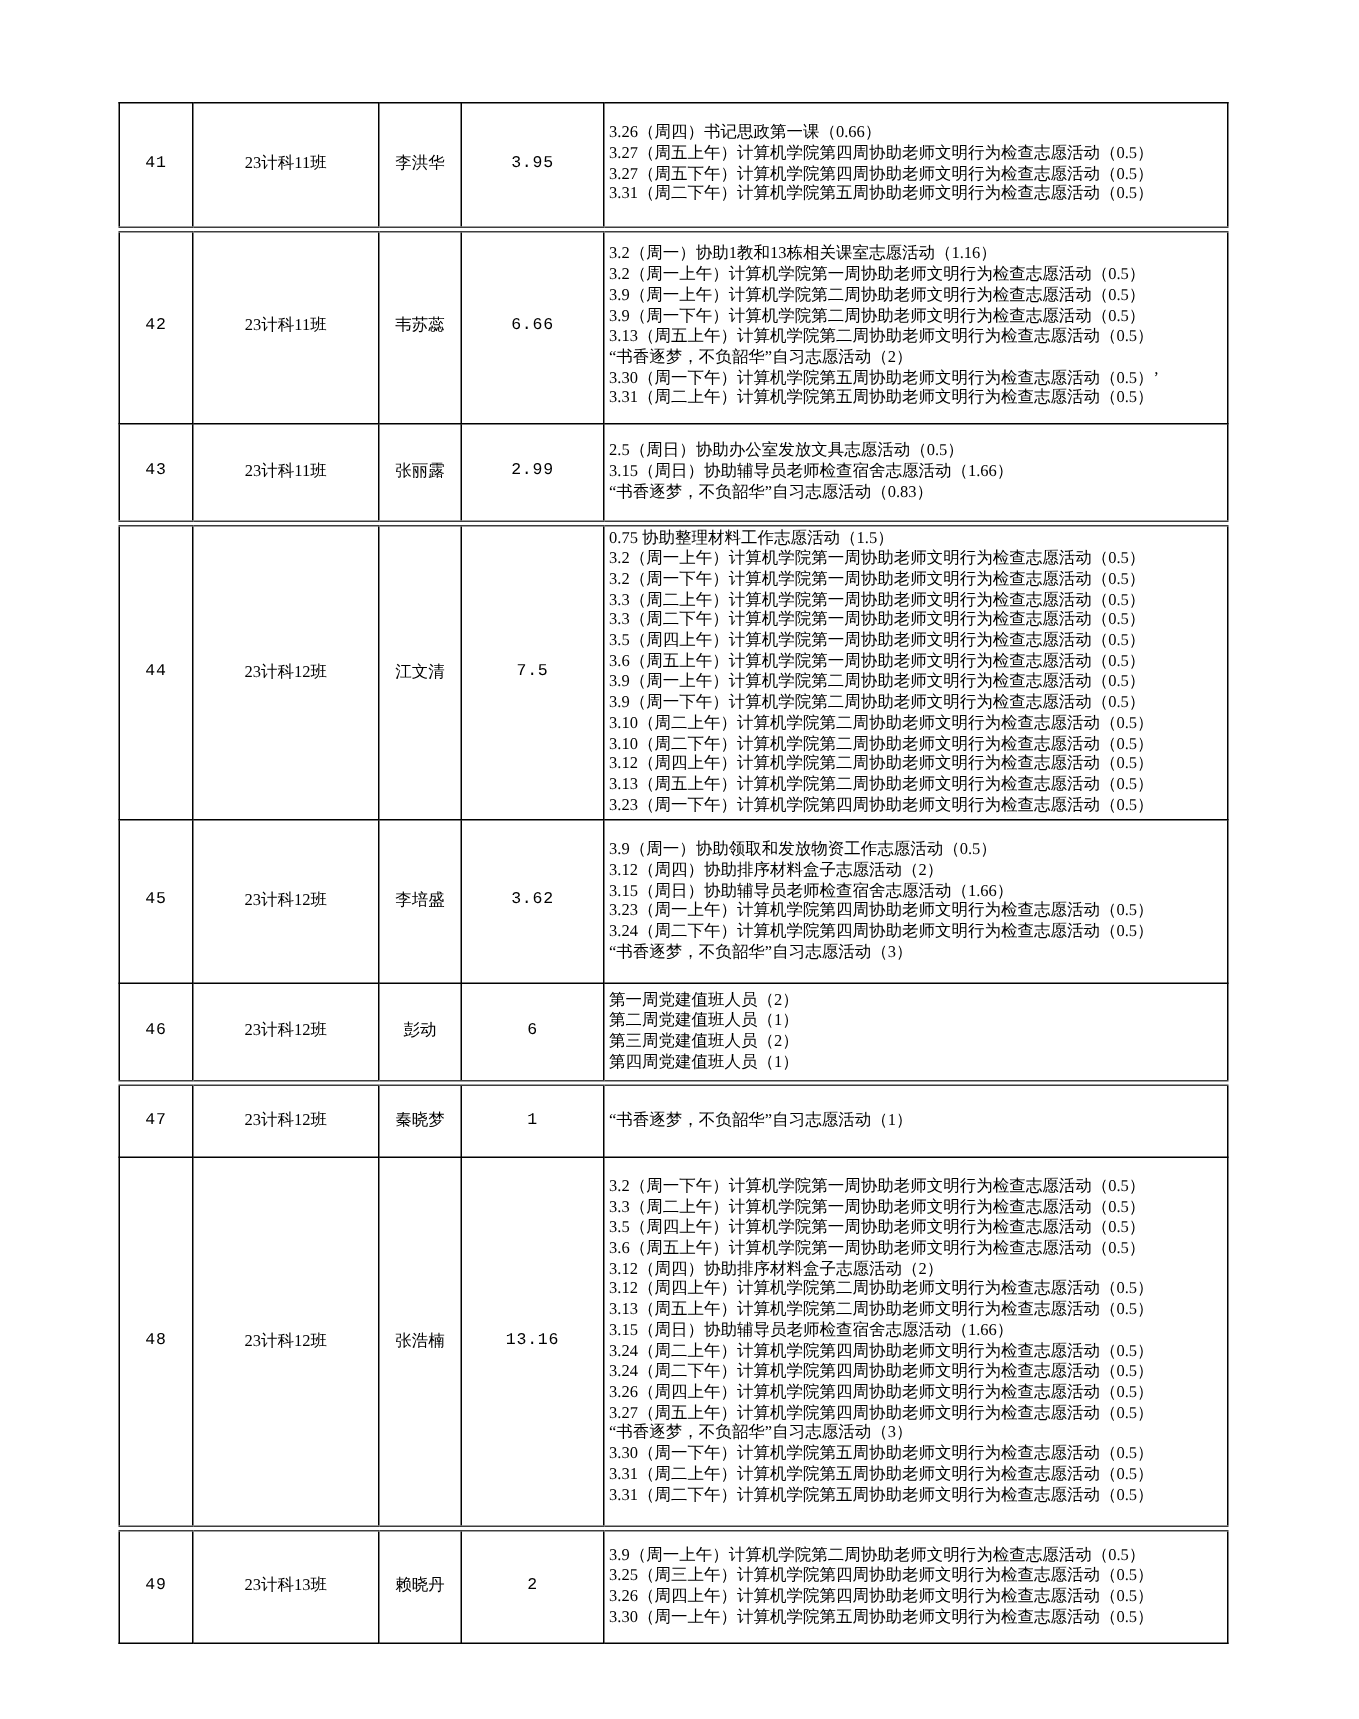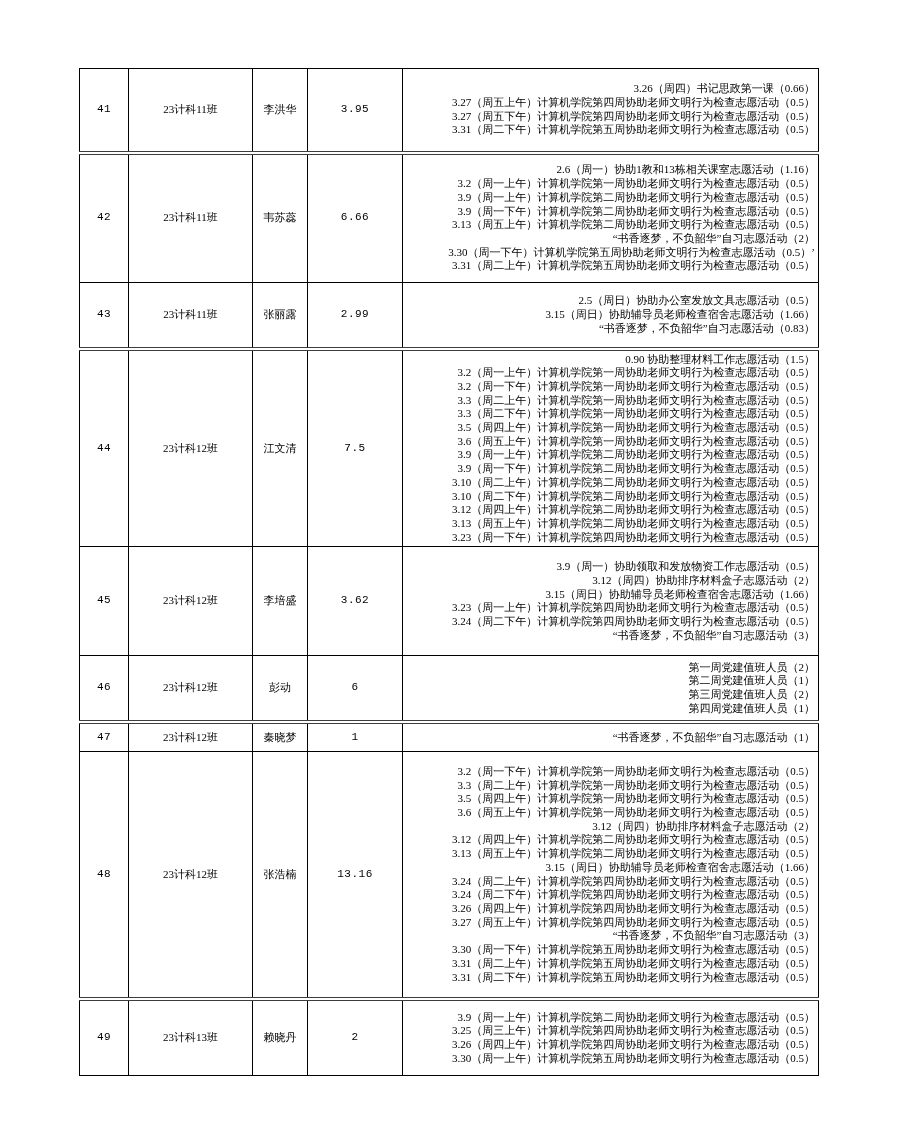--- a/index.html
+++ b/index.html
@@ -32,21 +32,21 @@
     vertical-align: middle;
     padding: 2px 3px;
     overflow: hidden;
     word-break: break-all;
   }
   
   tr.page-break td {
     border-top: 4px double #3d3d3d;
   }
   .activity-line {
-    text-align: right;
+    text-align: left;
     white-space: nowrap;
   }
   .c-no, .c-hours { letter-spacing: 0.5px; font-family: Liberation Mono, monospace; }
 </style>
 </head>
 <body>
 
 <div class="page">
   <table class="volunteer-table">
     <colgroup>
@@ -68,21 +68,21 @@
             <div class="activity-line">3.27（周五下午）计算机学院第四周协助老师文明行为检查志愿活动（0.5）</div>
             <div class="activity-line">3.31（周二下午）计算机学院第五周协助老师文明行为检查志愿活动（0.5）</div>
           </td>
   </tr>
         <tr class="page-break" style="height: 130px;">
     <td class="c-no">42</td>
     <td class="c-class">23计科11班</td>
     <td class="c-name">韦苏蕊</td>
     <td class="c-hours">6.66</td>
     <td class="c-activities">
-            <div class="activity-line">2.6（周一）协助1教和13栋相关课室志愿活动（1.16）</div>
+            <div class="activity-line">3.2（周一）协助1教和13栋相关课室志愿活动（1.16）</div>
             <div class="activity-line">3.2（周一上午）计算机学院第一周协助老师文明行为检查志愿活动（0.5）</div>
             <div class="activity-line">3.9（周一上午）计算机学院第二周协助老师文明行为检查志愿活动（0.5）</div>
             <div class="activity-line">3.9（周一下午）计算机学院第二周协助老师文明行为检查志愿活动（0.5）</div>
             <div class="activity-line">3.13（周五上午）计算机学院第二周协助老师文明行为检查志愿活动（0.5）</div>
             <div class="activity-line">“书香逐梦，不负韶华”自习志愿活动（2）</div>
             <div class="activity-line">3.30（周一下午）计算机学院第五周协助老师文明行为检查志愿活动（0.5）’</div>
             <div class="activity-line">3.31（周二上午）计算机学院第五周协助老师文明行为检查志愿活动（0.5）</div>
           </td>
   </tr>
         <tr style="height: 66px;">
@@ -95,21 +95,21 @@
             <div class="activity-line">3.15（周日）协助辅导员老师检查宿舍志愿活动（1.66）</div>
             <div class="activity-line">“书香逐梦，不负韶华”自习志愿活动（0.83）</div>
           </td>
   </tr>
         <tr class="page-break" style="height: 189px;">
     <td class="c-no">44</td>
     <td class="c-class">23计科12班</td>
     <td class="c-name">江文清</td>
     <td class="c-hours">7.5</td>
     <td class="c-activities">
-            <div class="activity-line">0.90 协助整理材料工作志愿活动（1.5）</div>
+            <div class="activity-line">0.75 协助整理材料工作志愿活动（1.5）</div>
             <div class="activity-line">3.2（周一上午）计算机学院第一周协助老师文明行为检查志愿活动（0.5）</div>
             <div class="activity-line">3.2（周一下午）计算机学院第一周协助老师文明行为检查志愿活动（0.5）</div>
             <div class="activity-line">3.3（周二上午）计算机学院第一周协助老师文明行为检查志愿活动（0.5）</div>
             <div class="activity-line">3.3（周二下午）计算机学院第一周协助老师文明行为检查志愿活动（0.5）</div>
             <div class="activity-line">3.5（周四上午）计算机学院第一周协助老师文明行为检查志愿活动（0.5）</div>
             <div class="activity-line">3.6（周五上午）计算机学院第一周协助老师文明行为检查志愿活动（0.5）</div>
             <div class="activity-line">3.9（周一上午）计算机学院第二周协助老师文明行为检查志愿活动（0.5）</div>
             <div class="activity-line">3.9（周一下午）计算机学院第二周协助老师文明行为检查志愿活动（0.5）</div>
             <div class="activity-line">3.10（周二上午）计算机学院第二周协助老师文明行为检查志愿活动（0.5）</div>
             <div class="activity-line">3.10（周二下午）计算机学院第二周协助老师文明行为检查志愿活动（0.5）</div>
@@ -137,21 +137,21 @@
     <td class="c-class">23计科12班</td>
     <td class="c-name">彭动</td>
     <td class="c-hours">6</td>
     <td class="c-activities">
             <div class="activity-line">第一周党建值班人员（2）</div>
             <div class="activity-line">第二周党建值班人员（1）</div>
             <div class="activity-line">第三周党建值班人员（2）</div>
             <div class="activity-line">第四周党建值班人员（1）</div>
           </td>
   </tr>
-        <tr class="page-break" style="height: 30px;">
+        <tr class="page-break" style="height: 50px;">
     <td class="c-no">47</td>
     <td class="c-class">23计科12班</td>
     <td class="c-name">秦晓梦</td>
     <td class="c-hours">1</td>
     <td class="c-activities">
             <div class="activity-line">“书香逐梦，不负韶华”自习志愿活动（1）</div>
           </td>
   </tr>
         <tr style="height: 247px;">
     <td class="c-no">48</td>

